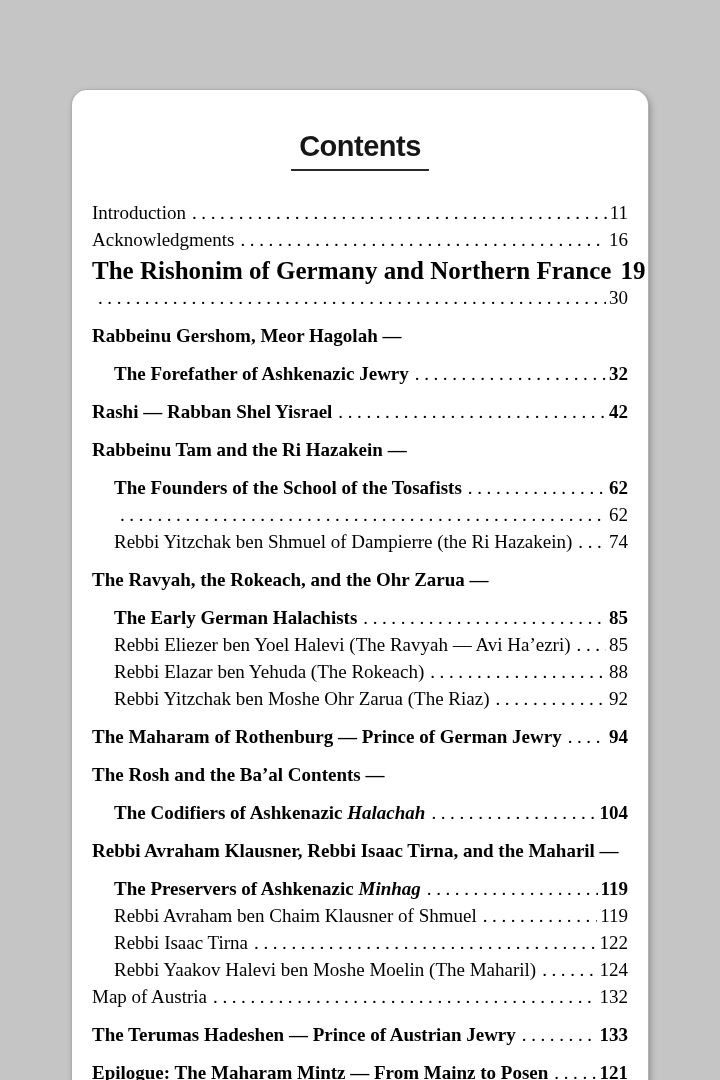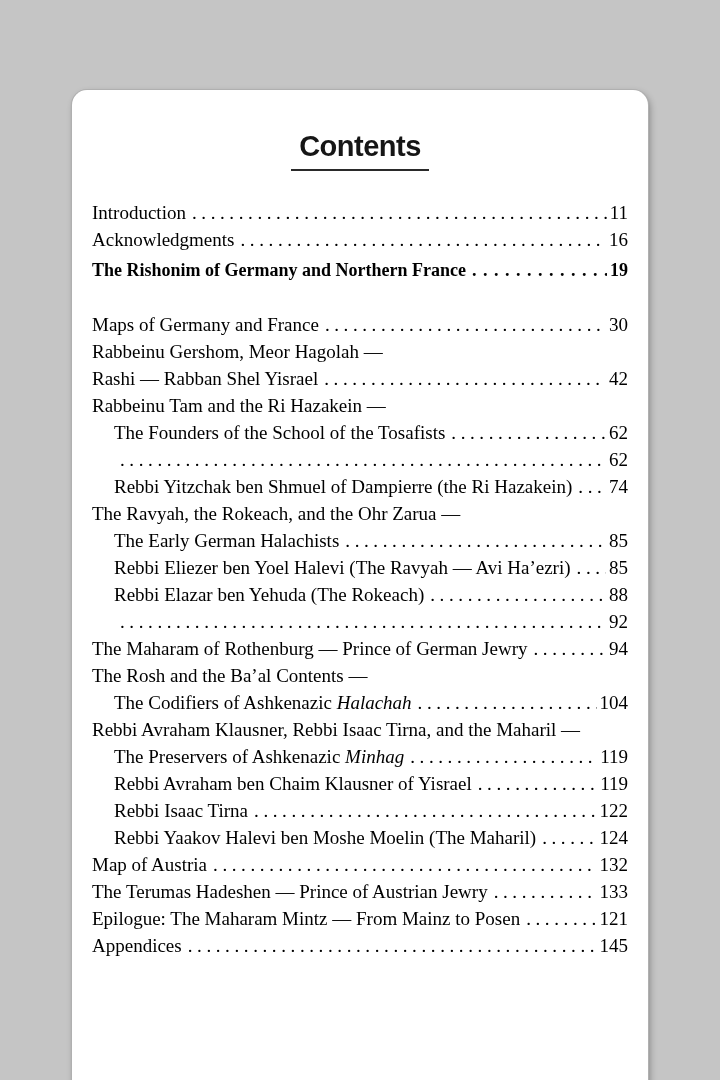--- a/index.html
+++ b/index.html
@@ -45,26 +45,26 @@
     font-size: 19px;
     color: #000000;
   }
   .row {
     display: flex;
     align-items: baseline;
     line-height: 27px;
     white-space: nowrap;
   }
   .row.level1 { padding-left: 22px; }
-  .row.chapter { font-weight: 400; }
+  .row.chapter { font-weight: 700; margin-top: 11px; }
   .row.part {
     font-weight: 700;
-    font-size: 18px;
+    font-size: 25px;
     margin-top: 4px;
-    margin-bottom: 27px;
+    margin-bottom: 0;
   }
   .label { flex: 0 0 auto; }
   .label i { font-style: italic; }
   .leader {
     flex: 1 1 auto;
     overflow: hidden;
     white-space: nowrap;
     margin-left: 6px;
     margin-right: 3px;
     min-width: 0;
@@ -100,27 +100,31 @@
         <span class="label">Acknowledgments</span>
         <span class="leader"></span>
         <span class="pagenum">16</span>
       </div>
       <div class="row level0 part">
         <span class="label">The Rishonim of Germany and Northern France</span>
         <span class="leader"></span>
         <span class="pagenum">19</span>
       </div>
       <div class="row level0 normal">
-        <span class="label">Maps of Germany and France</span>
         <span class="leader"></span>
         <span class="pagenum">30</span>
       </div>
       <div class="row level0 chapter">
         <span class="label">Rabbeinu Gershom, Meor Hagolah —</span>
       </div>
+      <div class="row level1 chapter">
+        <span class="label">The Forefather of Ashkenazic Jewry</span>
+        <span class="leader"></span>
+        <span class="pagenum">32</span>
+      </div>
       <div class="row level0 chapter">
         <span class="label">Rashi — Rabban Shel Yisrael</span>
         <span class="leader"></span>
         <span class="pagenum">42</span>
       </div>
       <div class="row level0 chapter">
         <span class="label">Rabbeinu Tam and the Ri Hazakein —</span>
       </div>
       <div class="row level1 chapter">
         <span class="label">The Founders of the School of the Tosafists</span>
@@ -148,20 +152,21 @@
         <span class="label">Rebbi Eliezer ben Yoel Halevi (The Ravyah — Avi Ha’ezri)</span>
         <span class="leader"></span>
         <span class="pagenum">85</span>
       </div>
       <div class="row level1 normal">
         <span class="label">Rebbi Elazar ben Yehuda (The Rokeach)</span>
         <span class="leader"></span>
         <span class="pagenum">88</span>
       </div>
       <div class="row level1 normal">
+        <span class="label">Rebbi Yitzchak ben Moshe Ohr Zarua (The Riaz)</span>
         <span class="leader"></span>
         <span class="pagenum">92</span>
       </div>
       <div class="row level0 chapter">
         <span class="label">The Maharam of Rothenburg — Prince of German Jewry</span>
         <span class="leader"></span>
         <span class="pagenum">94</span>
       </div>
       <div class="row level0 chapter">
         <span class="label">The Rosh and the Ba’al Contents —</span>
@@ -173,21 +178,21 @@
       </div>
       <div class="row level0 chapter">
         <span class="label">Rebbi Avraham Klausner, Rebbi Isaac Tirna, and the Maharil —</span>
       </div>
       <div class="row level1 chapter">
         <span class="label">The Preservers of Ashkenazic <i>Minhag</i></span>
         <span class="leader"></span>
         <span class="pagenum">119</span>
       </div>
       <div class="row level1 normal">
-        <span class="label">Rebbi Avraham ben Chaim Klausner of Yisrael</span>
+        <span class="label">Rebbi Avraham ben Chaim Klausner of Shmuel</span>
         <span class="leader"></span>
         <span class="pagenum">119</span>
       </div>
       <div class="row level1 normal">
         <span class="label">Rebbi Isaac Tirna</span>
         <span class="leader"></span>
         <span class="pagenum">122</span>
       </div>
       <div class="row level1 normal">
         <span class="label">Rebbi Yaakov Halevi ben Moshe Moelin (The Maharil)</span>

